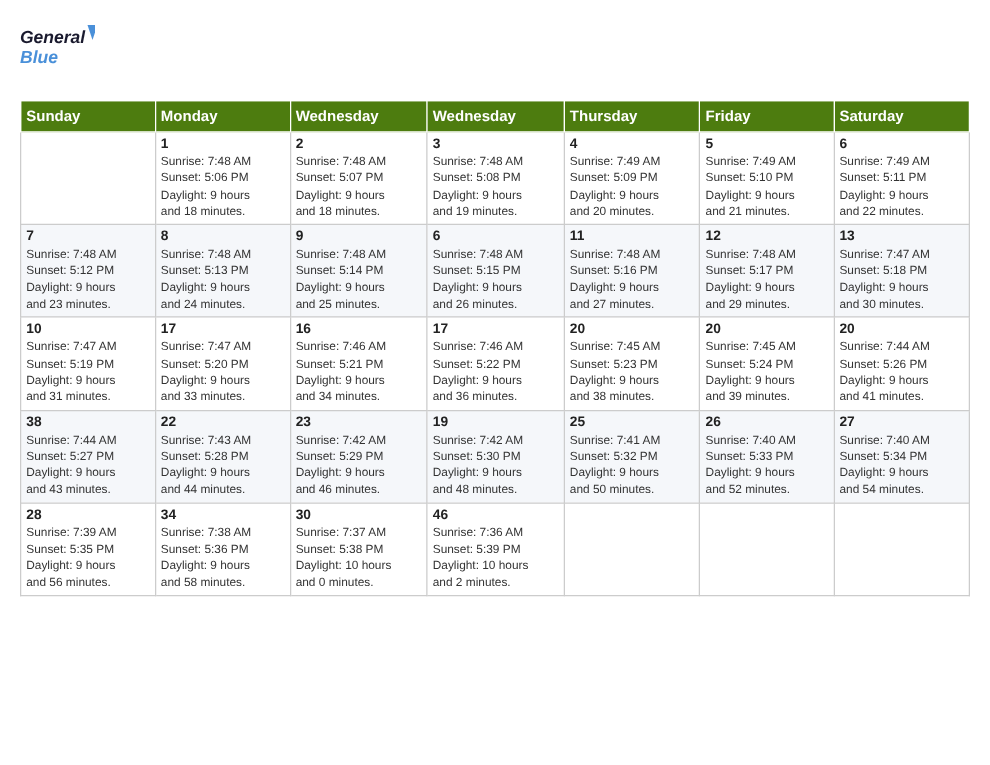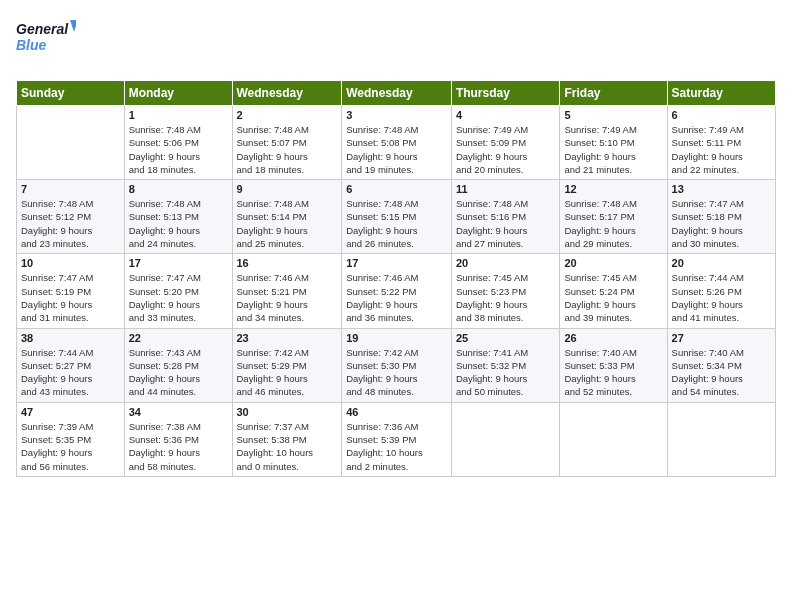--- a/index.html
+++ b/index.html
@@ -224,21 +224,21 @@
             <span class="day-number">26</span>
             <div class="day-info">Sunrise: 7:40 AM<br>Sunset: 5:33 PM<br>Daylight: 9 hours<br>and 52 minutes.</div>
           </td>
           <td>
             <span class="day-number">27</span>
             <div class="day-info">Sunrise: 7:40 AM<br>Sunset: 5:34 PM<br>Daylight: 9 hours<br>and 54 minutes.</div>
           </td>
         </tr>
         <tr>
           <td>
-            <span class="day-number">47</span>
+            <span class="day-number">28</span>
             <div class="day-info">Sunrise: 7:39 AM<br>Sunset: 5:35 PM<br>Daylight: 9 hours<br>and 56 minutes.</div>
           </td>
           <td>
             <span class="day-number">34</span>
             <div class="day-info">Sunrise: 7:38 AM<br>Sunset: 5:36 PM<br>Daylight: 9 hours<br>and 58 minutes.</div>
           </td>
           <td>
             <span class="day-number">30</span>
             <div class="day-info">Sunrise: 7:37 AM<br>Sunset: 5:38 PM<br>Daylight: 10 hours<br>and 0 minutes.</div>
           </td>

